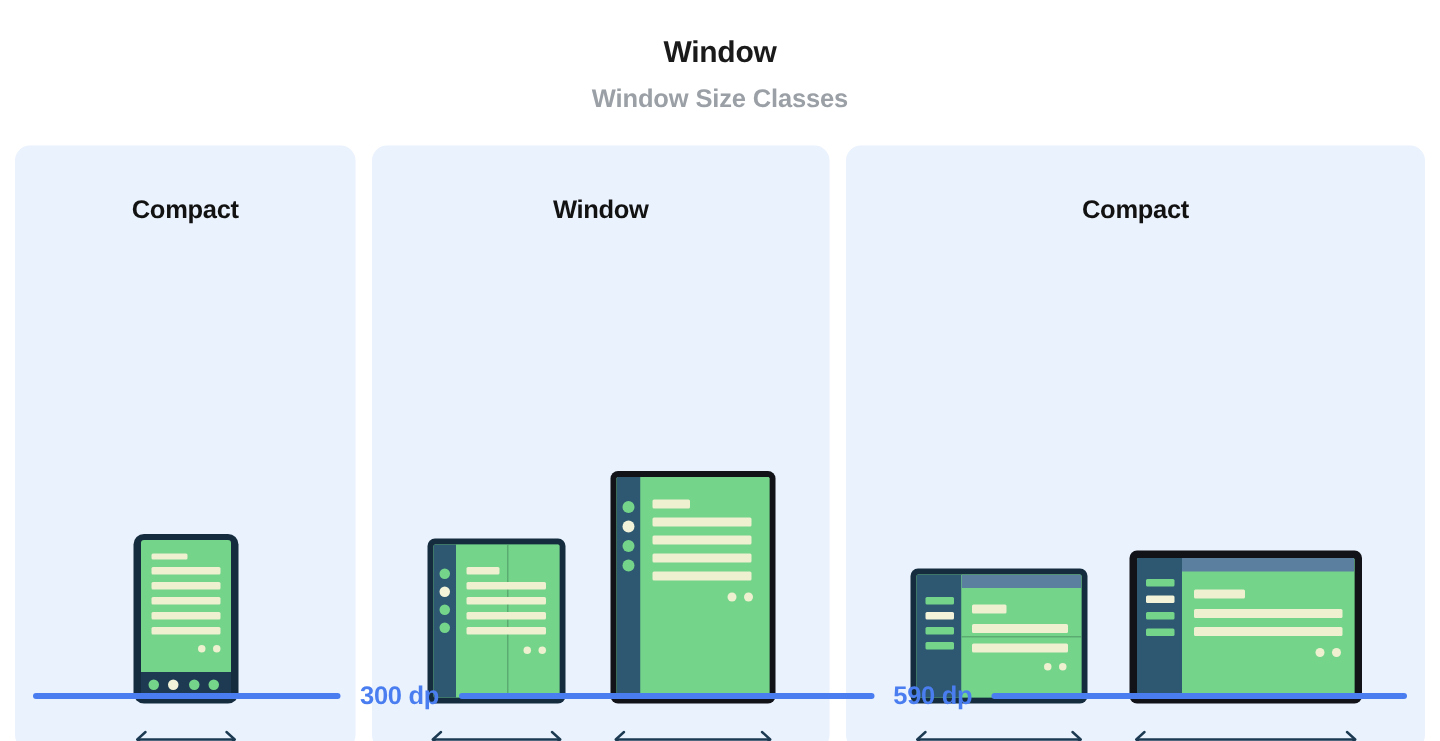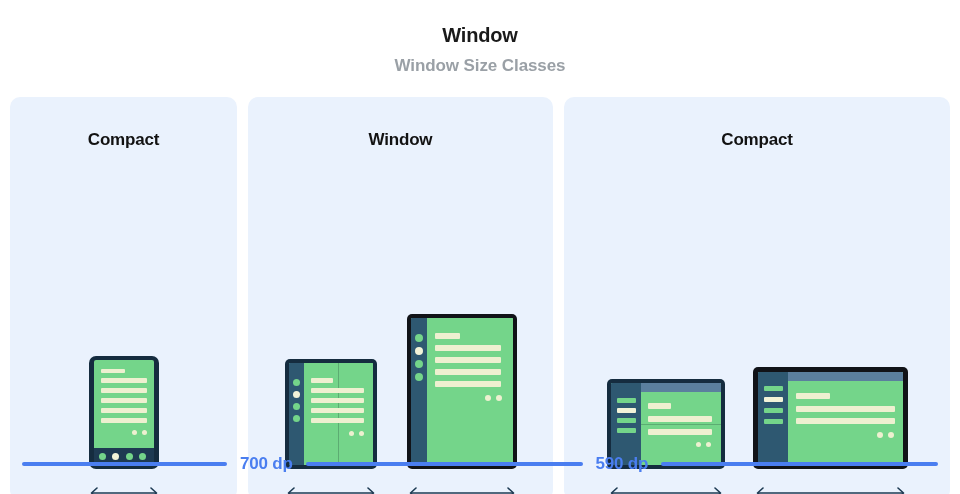--- a/index.html
+++ b/index.html
@@ -432,20 +432,20 @@
           </svg>
         </div>
 
       </div>
     </div>
 
   </div>
 
   <div class="rail">
     <div class="rail-line seg-a"></div>
-    <div class="rail-label">700 dp</div>
+    <div class="rail-label">300 dp</div>
     <div class="rail-line seg-b"></div>
 
     <div class="rail-label">590 dp</div>
     <div class="rail-line seg-d"></div>
   </div>
 
 </div>
 
 </body></html>

